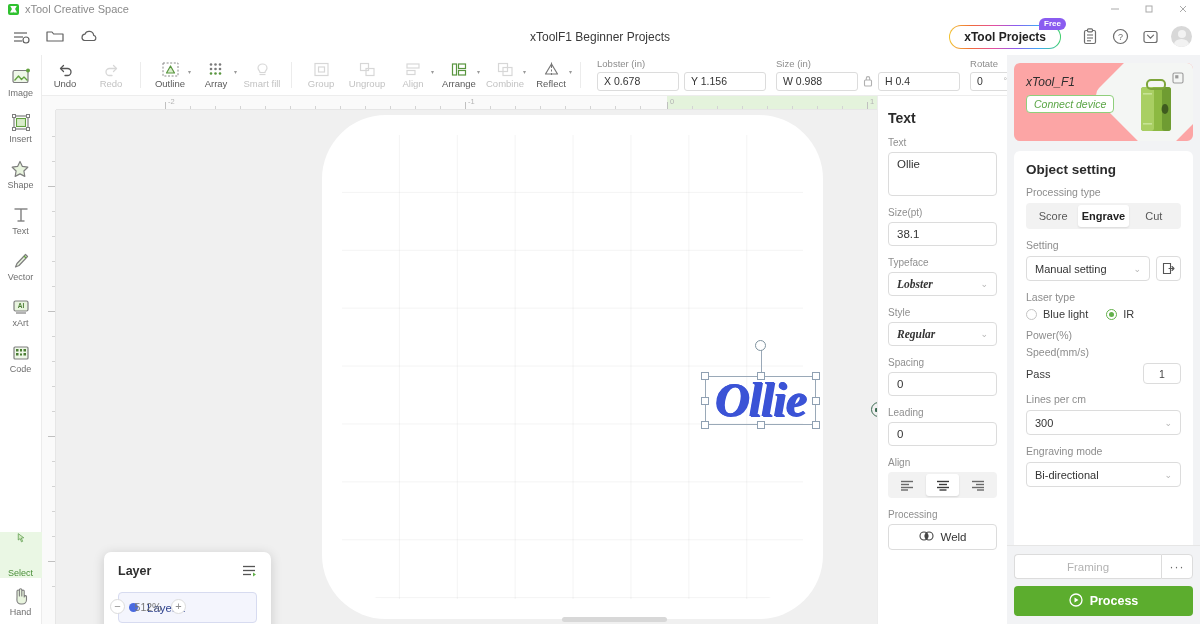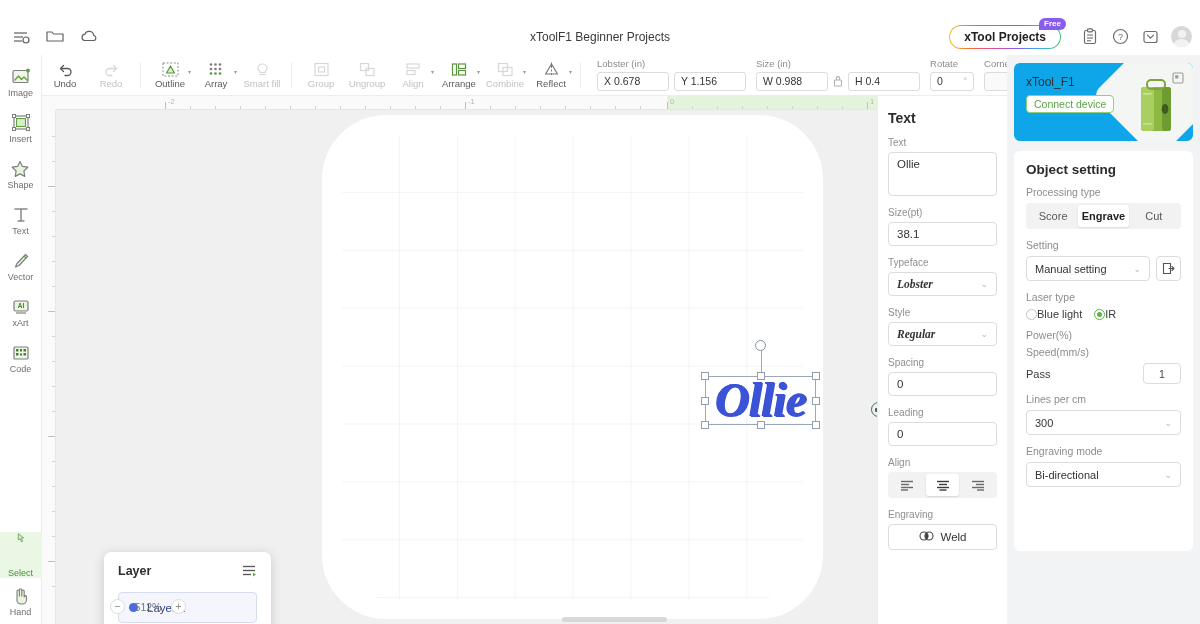--- a/index.html
+++ b/index.html
@@ -108,21 +108,21 @@
   .tb-sep { width:1px; height:26px; background:#ececec; margin:0 6px; }
 
   .fieldgroup { display:flex; flex-direction:column; gap:3px; margin-left:10px; }
   .fg-label { font-size:9.5px; color:#8c8c8c; line-height:1; }
   .fg-row { display:flex; align-items:center; gap:5px; }
   .inp {
     height:19px; border:1px solid #dcdcdc; border-radius:3px; background:#fff;
     font-size:10.5px; color:#333; padding:0 6px; display:flex; align-items:center;
     white-space:nowrap;
   }
-  .inp.w62 { width:72px; }
+  .inp.w62 { width:82px; }
   .inp.w58 { width:58px; }
   .inp.rot { width:44px; justify-content:space-between; }
   .inp.disabled { background:#fafafa; color:#c8c8c8; }
   .lock { color:#b0b0b0; font-size:10px; display:flex; align-items:center; }
 
   
   .canvaswrap {
     position:absolute; left:42px; top:96px; width:835px; height:528px;
     background:#f0f0f0; overflow:hidden;
   }
@@ -256,22 +256,22 @@
     display:flex; align-items:center; justify-content:center; gap:7px;
     font-size:11.5px; color:#333; cursor:pointer;
   }
 
   
   .rightpanel {
     position:absolute; left:1007px; top:55px; width:193px; height:569px;
     background:#f2f3f5;
   }
   .device-card {
-    position:relative; margin:8px 7px 0 7px; height:78px; background:#0ea5e9;
-    border-radius:6px; padding:12px 12px 0 12px; overflow:hidden;
+    position:relative; margin:8px 7px 0 7px; height:78px; background:#fca5a5;
+    border-radius:6px; padding:12px 12px 0 12px; overflow:hidden;font-style:italic;
   }
   .device-card:before{
     content:""; position:absolute; right:-10px; top:-14px; width:92px; height:92px;
     background:#f4f6f4; transform:rotate(45deg); border-radius:10px;
   }
   .dev-name { font-size:12px; color:#2e2e2e; position:relative; z-index:2; }
   .connect-pill {
     margin-top:6px; display:inline-flex; align-items:center; height:18px; padding:0 7px;
     border:1px solid #8fcf7c; border-radius:4px; color:#5aa545; font-size:10.5px;
     position:relative; z-index:2; cursor:pointer; background:#fff;
@@ -298,21 +298,21 @@
   .row { display:flex; align-items:center; gap:6px; margin-bottom:10px; }
   .sel-box2 {
     flex:1; border:1px solid #dcdcdc; border-radius:4px; height:25px;
     display:flex; align-items:center; justify-content:space-between;
     padding:0 8px; font-size:11px; color:#333; cursor:pointer; background:#fff;
   }
   .sq-btn {
     width:25px; height:25px; border:1px solid #dcdcdc; border-radius:4px; background:#fff;
     display:flex; align-items:center; justify-content:center; color:#555; cursor:pointer;
   }
-  .radio-row { display:flex; align-items:center; margin-bottom:9px; }
+  .radio-row { display:flex; align-items:center; gap:6px; margin-bottom:9px; }
   .radio {
     width:11px; height:11px; border-radius:50%; border:1.5px solid #c4c4c4; background:#fff; flex:none;
     display:flex; align-items:center; justify-content:center; cursor:pointer;
   }
   .radio.on { border-color:#62b04a; }
   .radio.on:before{ content:""; width:5px; height:5px; border-radius:50%; background:#62b04a; }
   .radio-lbl { font-size:11px; color:#3a3a3a; margin-right:12px; }
   .slider-row { display:flex; align-items:center; gap:7px; margin-bottom:9px; }
   .track {
     flex:1; height:3px; border-radius:2px; background:#e2e2e2; position:relative;
@@ -348,20 +348,42 @@
     height:30px; background:#5cad2e; border-radius:4px; color:#fff;
     display:flex; align-items:center; justify-content:center; gap:7px;
     font-size:12.5px; font-weight:bold; cursor:pointer;
   }
 </style>
 </head>
 <body>
 
 <div id="app">
 
+  <div class="titlebar">
+    <div class="tb-logo"></div>
+    <div class="tb-title">xTool Creative Space</div>
+    <div class="tb-ctrls">
+      <div class="tb-btn">
+        <svg width="10" height="10" viewBox="0 0 10 10">
+            <line x1="1" y1="5" x2="9" y2="5" stroke="#aaa" stroke-width="1"></line>
+          </svg>
+      </div>
+      <div class="tb-btn">
+        <svg width="10" height="10" viewBox="0 0 10 10">
+            <rect x="2" y="2" width="6" height="6" fill="none" stroke="#aaa" stroke-width="1"></rect>
+          </svg>
+      </div>
+      <div class="tb-btn">
+        <svg width="10" height="10" viewBox="0 0 10 10">
+            <line x1="2" y1="2" x2="8" y2="8" stroke="#aaa" stroke-width="1"></line>
+            <line x1="8" y1="2" x2="2" y2="8" stroke="#aaa" stroke-width="1"></line>
+          </svg>
+      </div>
+    </div>
+  </div>
 
   <div class="menubar">
     <div class="mb-icon" id="mb-hamburger">
       <svg width="17" height="15" viewBox="0 0 17 15">
         <line x1="1" y1="4" x2="14" y2="4" stroke="#606060" stroke-width="1.2"></line>
         <line x1="1" y1="8" x2="10" y2="8" stroke="#606060" stroke-width="1.2"></line>
         <line x1="1" y1="12" x2="9" y2="12" stroke="#606060" stroke-width="1.2"></line>
         <circle cx="13" cy="11" r="3" fill="none" stroke="#606060" stroke-width="1.2"></circle>
       </svg>
     </div>
@@ -809,21 +831,21 @@
       <div class="align-btn">
         <svg width="14" height="11" viewBox="0 0 14 11">
           <line x1="1" y1="1.5" x2="13" y2="1.5" stroke="#6a6a6a" stroke-width="1.4"></line>
           <line x1="5" y1="4.5" x2="13" y2="4.5" stroke="#6a6a6a" stroke-width="1.4"></line>
           <line x1="1" y1="7.5" x2="13" y2="7.5" stroke="#6a6a6a" stroke-width="1.4"></line>
           <line x1="6" y1="10" x2="13" y2="10" stroke="#6a6a6a" stroke-width="1.4"></line>
         </svg>
       </div>
     </div>
 
-    <div class="tp-label">Engraving</div>
+    <div class="tp-label">Processing</div>
     <div class="weld-btn">
       <span>
         <svg width="15" height="12" viewBox="0 0 15 12">
           <circle cx="5" cy="6" r="4" fill="none" stroke="#444" stroke-width="1.1"></circle>
           <circle cx="10" cy="6" r="4" fill="none" stroke="#444" stroke-width="1.1"></circle>
           <path d="M7.5 2.7a4 4 0 0 1 0 6.6 4 4 0 0 1 0-6.6z" fill="#444"></path>
         </svg>
       </span>
       <span>Weld</span>
     </div>
@@ -902,15 +924,30 @@
 
       <div class="oc-label">Engraving mode</div>
       <div class="row">
         <div class="sel-box2">
           <span>Bi-directional</span>
           <span class="chev">⌄</span>
         </div>
       </div>
     </div>
 
+    <div class="bottom-actions">
+      <div class="framing-row">
+        <div class="framing-btn">Framing</div>
+        <div class="more-btn">···</div>
+      </div>
+      <div class="process-btn">
+        <span>
+          <svg width="14" height="14" viewBox="0 0 14 14">
+            <circle cx="7" cy="7" r="6" fill="none" stroke="#fff" stroke-width="1.3"></circle>
+            <path d="M5.5 4.5l4 2.5-4 2.5z" fill="#fff"></path>
+          </svg>
+        </span>
+        <span>Process</span>
+      </div>
+    </div>
   </div>
 
 </div>
 
 </body></html>

